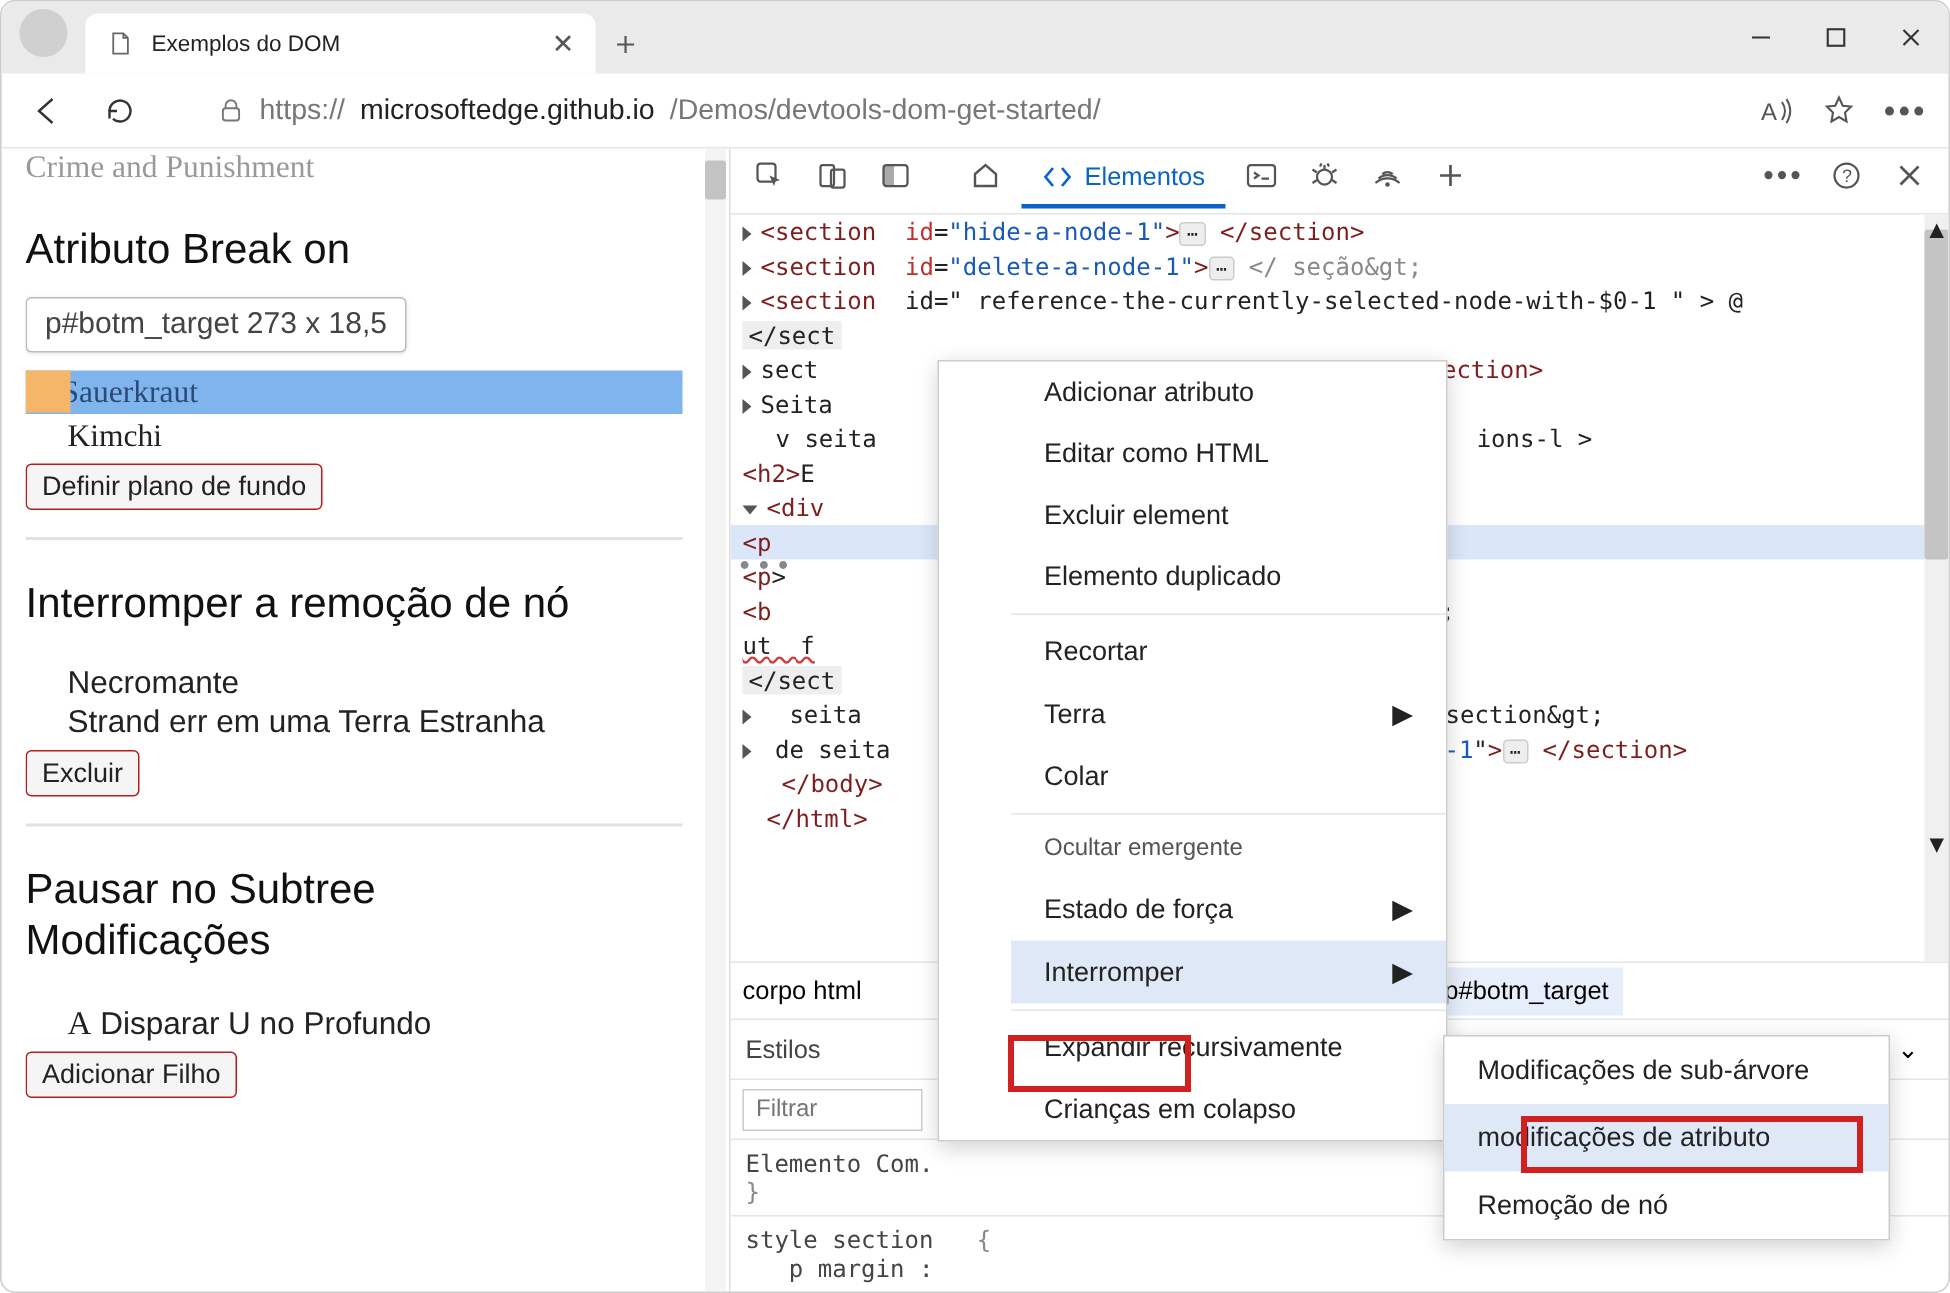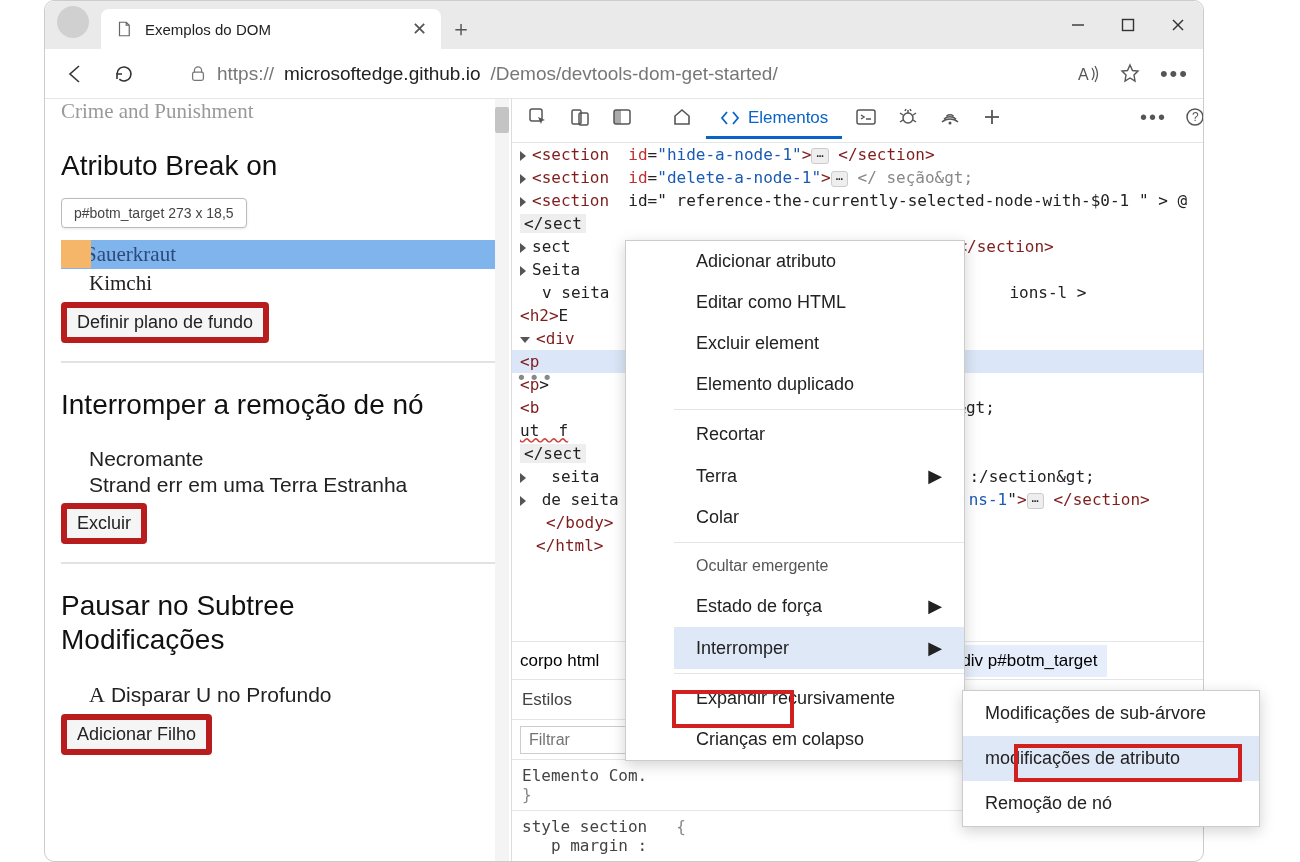--- a/index.html
+++ b/index.html
@@ -1,17 +1,17 @@
 <!DOCTYPE html>
 <html><head>
 <meta charset="utf-8">
 <style>
   * { box-sizing: border-box; margin: 0; padding: 0; }
   html, body { width: 1300px; height: 862px; font-family: "Segoe UI", Arial, sans-serif; overflow: hidden; background: #fff; }
-  .window { width: 1160px; height: 862px; border: 1px solid #ccc; border-radius: 10px; display: flex; flex-direction: column; background: #fff; margin-left: 44px; }
+  .window { width: 1300px; height: 862px; border: 1px solid #ccc; border-radius: 10px; display: flex; flex-direction: column; background: #fff; }
 
   
   .titlebar { height: 48px; display: flex; align-items: flex-end; background: #eaeaea; border-top-left-radius: 10px; border-top-right-radius: 10px; }
   .tb-avatar { width: 32px; height: 32px; background: #d0d0d0; border-radius: 50%; margin: 0 12px 6px 12px; align-self: center; }
   .tab { display: flex; align-items: center; height: 40px; background: #fff; border-radius: 8px 8px 0 0; padding: 0 14px 0 14px; gap: 12px; min-width: 340px; position: relative; }
   .tab .page-icon { width: 18px; height: 18px; }
   .tab .title { font-size: 15px; color: #222; }
   .tab .close { margin-left: auto; font-size: 18px; color: #555; }
   .addtab { width: 40px; height: 40px; display: flex; align-items: center; justify-content: center; font-size: 22px; color: #555; }
   .winbtns { margin-left: auto; display: flex; align-items: center; height: 48px; }
@@ -27,31 +27,31 @@
 
   
   .main { flex: 1; display: flex; overflow: hidden; }
   .pane-left { width: 486px; border-right: 1px solid #ddd; position: relative; padding: 4px 12px 0 16px; }
   .pane-left-inner { height: 100%; overflow: hidden; position: relative; }
   .left-scroll { position: absolute; right: 2px; top: 0; bottom: 0; width: 14px; background: #f4f4f4; }
   .left-scroll-thumb { position: absolute; right: 0; width: 14px; height: 26px; top: 8px; background: #c4c4c4; border-radius: 2px; }
 
   .crime { font-family: Georgia, "Times New Roman", serif; font-size: 21px; color: #999; margin-top: -4px; }
   .h2 { font-size: 28px; margin-top: 26px; margin-bottom: 10px; color: #111; }
-  .tooltip { display: inline-block; background: #fff; border: 1px solid #bbb; border-radius: 4px; padding: 6px 12px; font-size: 14px; color: #444; margin-top: 6px; box-shadow: 0 1px 3px rgba(0,0,0,0.1); }
+  .tooltip { display: inline-block; background: #fff; border: 1px solid #bbb; border-radius: 4px; padding: 6px 12px; font-size: 20px; color: #444; margin-top: 6px; box-shadow: 0 1px 3px rgba(0,0,0,0.1); }
 
   .hl-row { position: relative; margin-top: 12px; }
   .hl-orange { position: absolute; left: 0; top: 0; width: 30px; height: 28px; background: #f5b66a; }
   .hl-blue { display: block; margin-left: 0; padding: 2px 6px 2px 30px; background: #7fb5ec; width: 438px; }
   .hl-blue span { color: #2b4a7a; font-family: Georgia, serif; font-size: 21px; margin-left: -6px; }
 
   .plain { font-family: Georgia, serif; font-size: 21px; color: #222; margin-left: 28px; margin-top: 2px; }
   .plain2 { font-size: 21px; color: #222; margin-left: 28px; margin-top: 2px; }
 
-  .btn { display: inline-block; background: #f5f5f5; border: 6px solid #b91c1c; border-radius: 4px; padding: 4px 10px; font-size: 18px; color: #222; margin-top: 6px; }
+  .btn { display: inline-block; background: #f5f5f5; border: 1px solid #b91c1c; border-radius: 4px; padding: 4px 10px; font-size: 18px; color: #222; margin-top: 6px; }
   .hr { border: none; border-top: 2px solid #e2e2e2; margin: 18px 0 0 0; width: 438px; }
 
   .serif-a { font-family: "Times New Roman", serif; font-size: 22px; margin-right: 6px; }
 
   
   .pane-right { flex: 1; display: flex; flex-direction: column; position: relative; }
 
   .dt-toolbar { height: 44px; display: flex; align-items: flex-start; gap: 6px; padding: 0 8px; border-bottom: 1px solid #e5e5e5; }
   .dt-tbtn { width: 36px; height: 36px; display: flex; align-items: center; justify-content: center; color: #555; }
   .dt-tab { height: 40px; padding: 0 14px; display: flex; align-items: center; gap: 8px; font-size: 17px; color: #333; }

